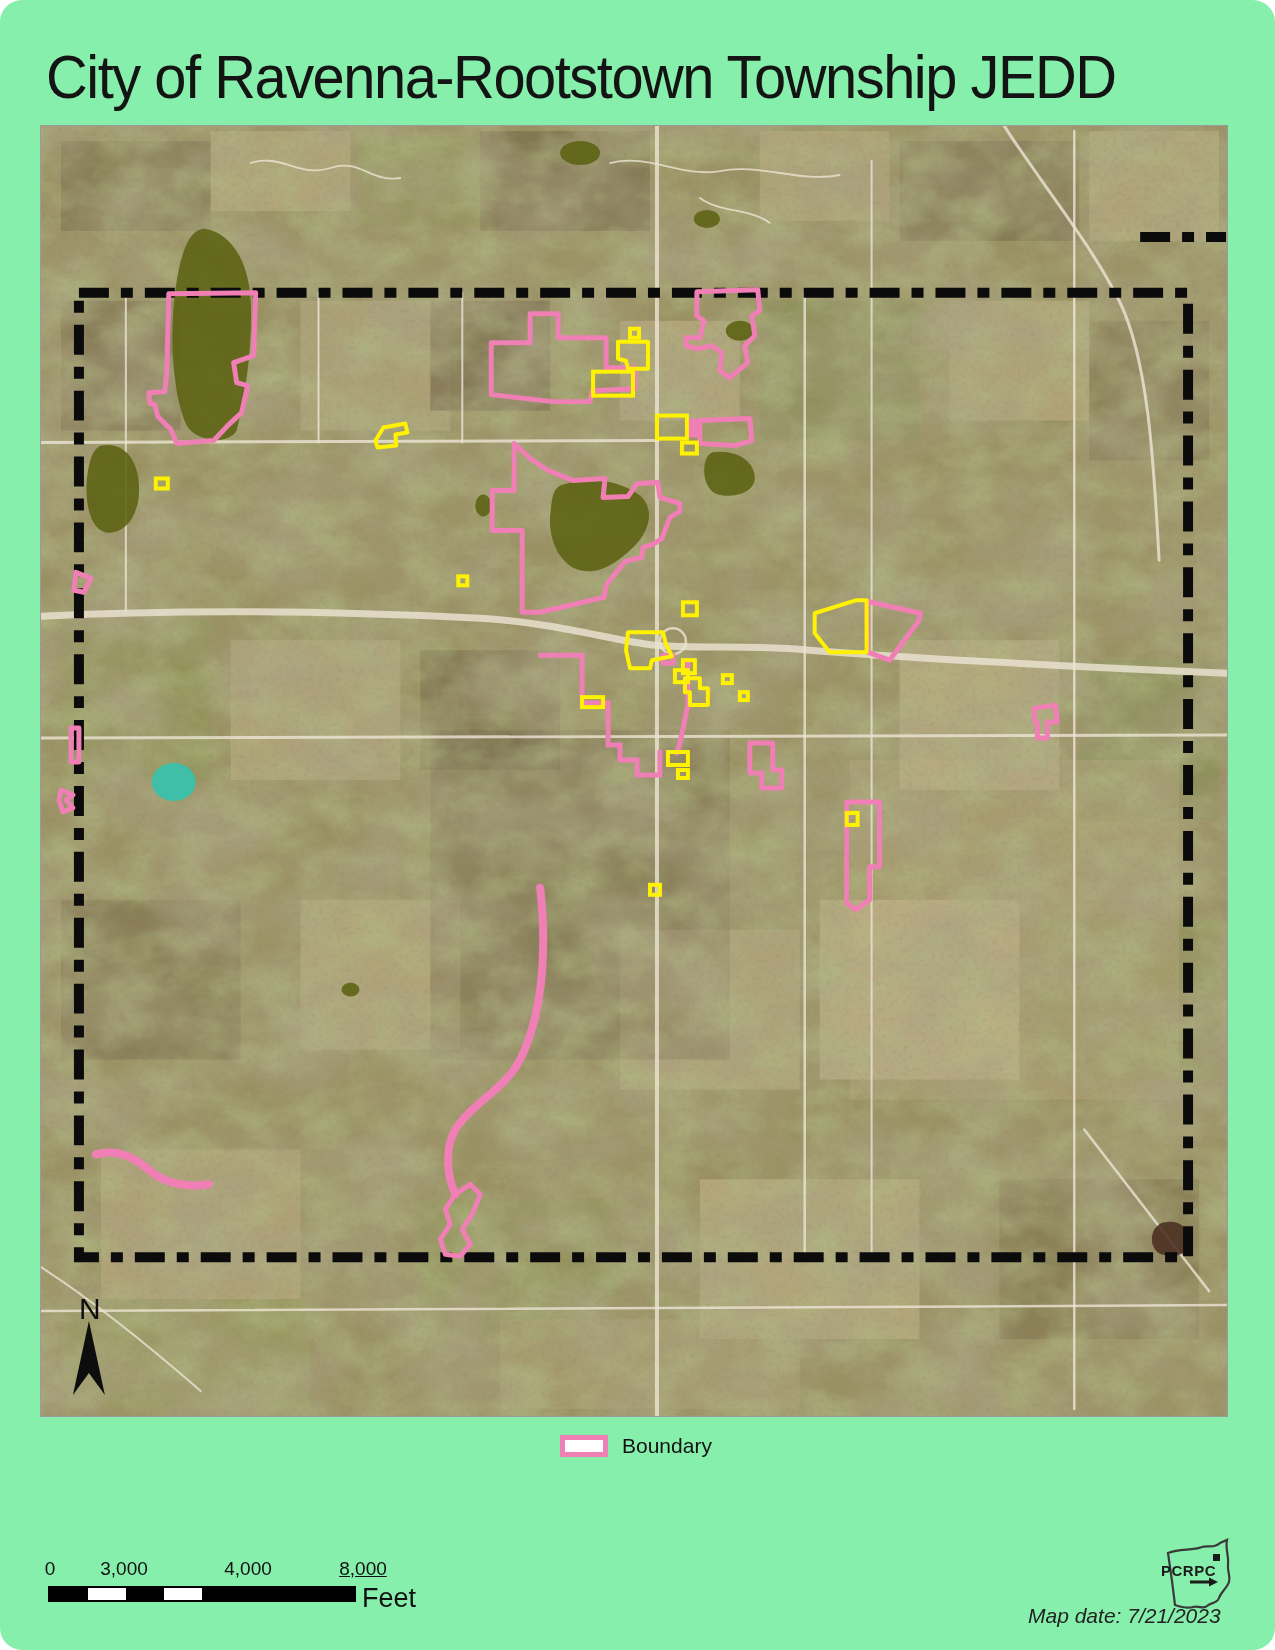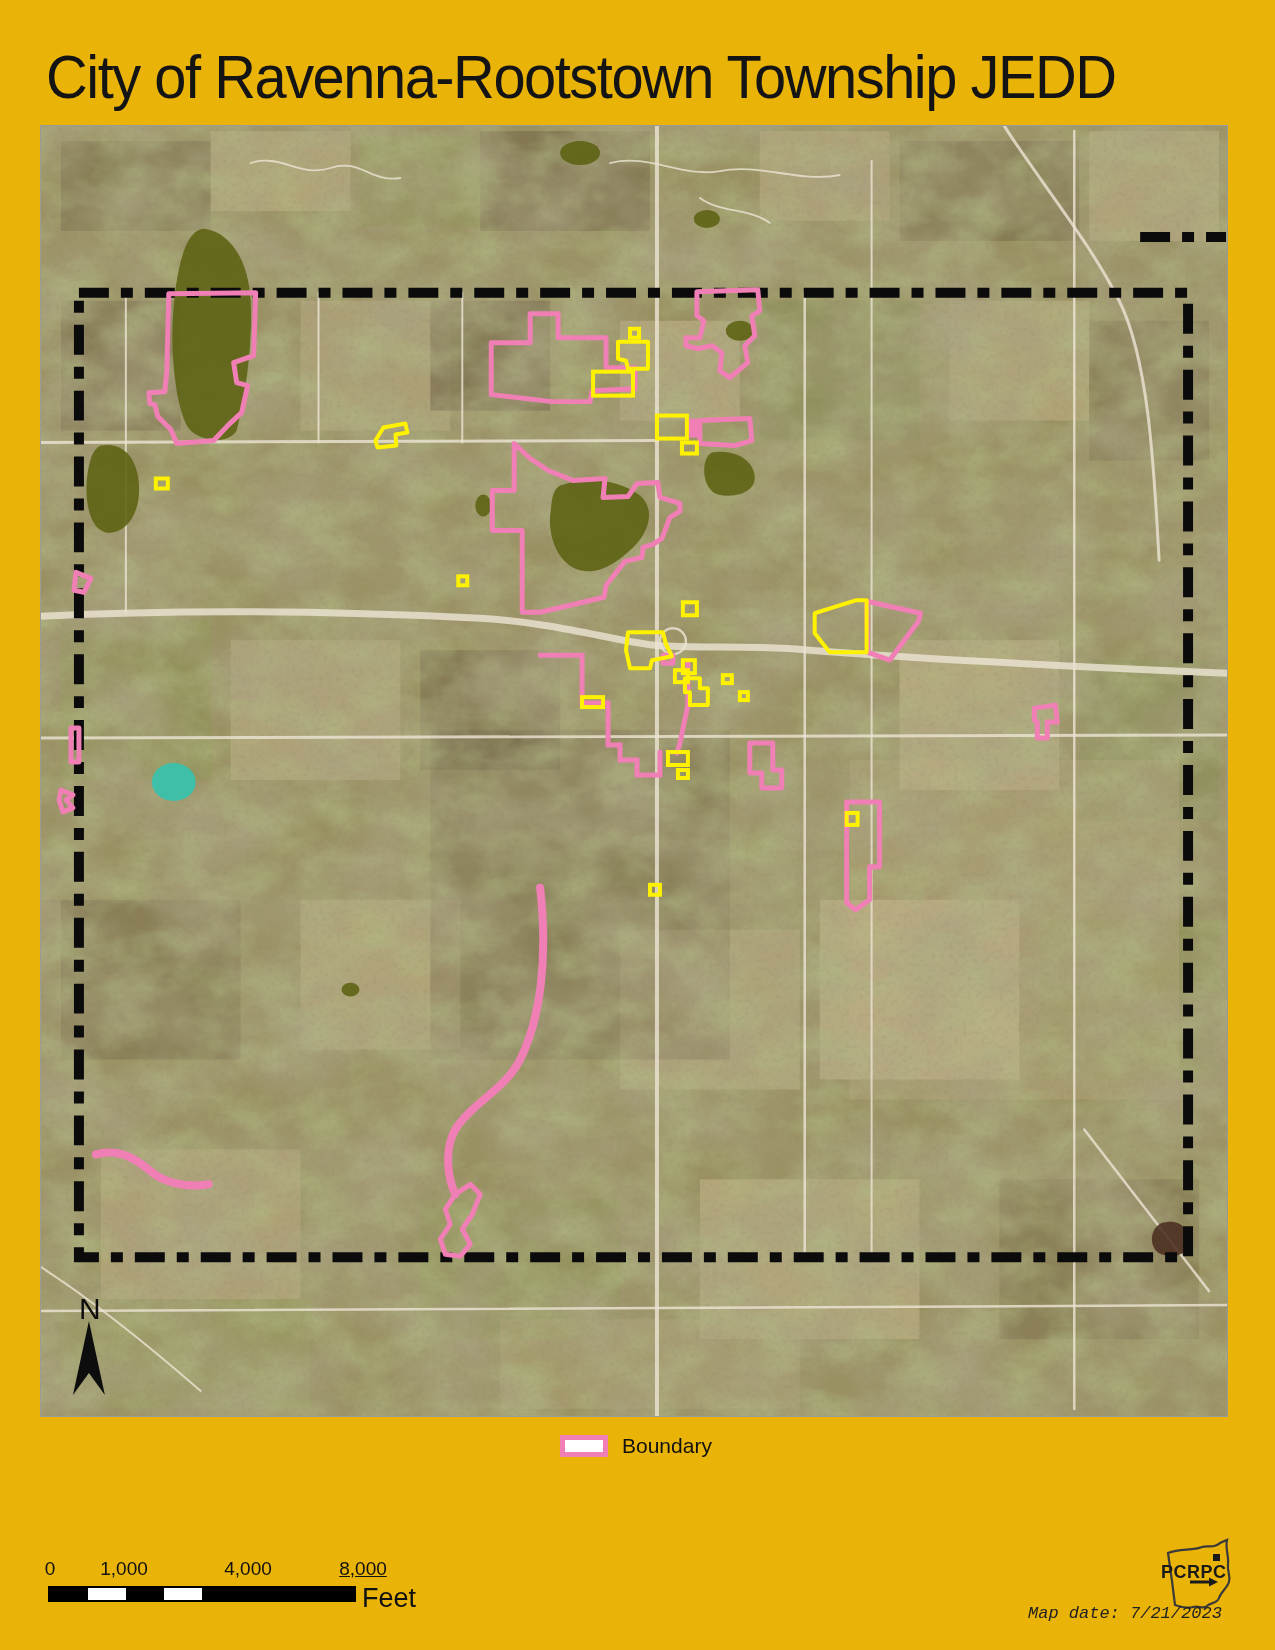--- a/index.html
+++ b/index.html
@@ -1,35 +1,35 @@
 <!DOCTYPE html>
 <html><head>
 <meta charset="utf-8">
 <style>
   html,body{margin:0;padding:0;background:#fff;}
-  #page{position:relative;width:1275px;height:1650px;background:#eab308;overflow:hidden;
-        font-family:"Liberation Sans",sans-serif;}
+  #page{position:relative;width:1275px;height:1650px;background:#86efac;overflow:hidden;
+        font-family:"Liberation Sans",sans-serif;border-radius:22px;}
   #title{position:absolute;left:46px;top:42px;width:1180px;font-size:59px;letter-spacing:-1.5px;
          color:#141414;white-space:nowrap;font-weight:400;transform:scale(.98,1.04);transform-origin:left top;}
   #map-frame{position:absolute;left:40px;top:125px;width:1188px;height:1292px;
              border:1px solid #9a9a9a;box-sizing:border-box;background:#9a9163;}
   #map-frame svg{display:block;}
   
   .legend-row{position:absolute;display:flex;align-items:center;height:24px;}
   .legend-swatch{width:38px;height:12px;background:#fff;margin-right:14px;}
   .legend-label{font-size:21px;color:#111;}
   
   .scale-label{position:absolute;font-size:19px;color:#111;transform:translateX(-50%);}
   #scale-bar{position:absolute;left:48px;top:1586px;width:304px;height:12px;
              border:2px solid #000;box-sizing:content-box;
              background:linear-gradient(90deg,#000 0 12.5%,#fff 12.5% 25%,#000 25% 37.5%,#fff 37.5% 50%,#000 50% 100%);}
   #scale-unit{position:absolute;left:362px;top:1583px;font-size:27px;color:#111;}
-  #map-date{position:absolute;left:1028px;top:1604px;font-size:17px;font-style:italic;color:#222;font-family:Liberation Mono, monospace;}
+  #map-date{position:absolute;left:1028px;top:1604px;font-size:21px;font-style:italic;color:#222;}
   #logo{position:absolute;left:1160px;top:1535px;width:78px;height:78px;}
-  #logo-text{position:absolute;left:1161px;top:1562px;font-size:18px;font-weight:bold;color:#1a1a1a;letter-spacing:.5px;}
+  #logo-text{position:absolute;left:1161px;top:1562px;font-size:15px;font-weight:bold;color:#1a1a1a;letter-spacing:.5px;}
 </style>
 </head>
 <body>
 
 <div id="page">
 
   <div id="title">City of Ravenna-Rootstown Township JEDD</div>
 
   <div id="map-frame">
     <svg id="map-svg" width="1186" height="1290" viewBox="40 125 1188 1292" xmlns="http://www.w3.org/2000/svg">
@@ -177,21 +177,21 @@
       </g>
     </svg>
   </div>
 
   <div class="legend-row" style="left:560px;top:1434px;">
     <span class="legend-swatch" id="sw-pink" style="border: 5px solid rgb(240, 127, 181);"></span>
     <span class="legend-label">Boundary</span>
   </div>
 
   <span class="scale-label" style="left:50px;top:1558px;">0</span>
-  <span class="scale-label" style="left:124px;top:1558px;">1,000</span>
+  <span class="scale-label" style="left:124px;top:1558px;">3,000</span>
   <span class="scale-label" style="left:200px;top:1558px;margin-left:48px;">4,000</span>
   <span class="scale-label" style="left:363px;top:1558px;text-decoration:underline;">8,000</span>
   <div id="scale-bar"></div>
   <span id="scale-unit">Feet</span>
 
   <svg id="logo" viewBox="0 0 78 78" xmlns="http://www.w3.org/2000/svg">
     <path d="M8,18 C20,13 32,16 42,12 C48,10 54,14 60,8 L67,5 C65,13 69,21 68,29 C67,37 71,41 69,47 C67,53 61,57 59,63 C57,69 51,67 47,71 C43,75 39,70 33,72 C27,74 21,72 15,70 L12,46 Z" fill="none" stroke="#3a3a3a" stroke-width="2.2"></path>
     <rect x="53" y="19" width="7" height="7" fill="#1a1a1a"></rect>
     <path d="M30,47 L50,47" stroke="#1a1a1a" stroke-width="3"></path>
     <polygon points="49,42.5 58,47 49,51.5" fill="#1a1a1a"></polygon>

